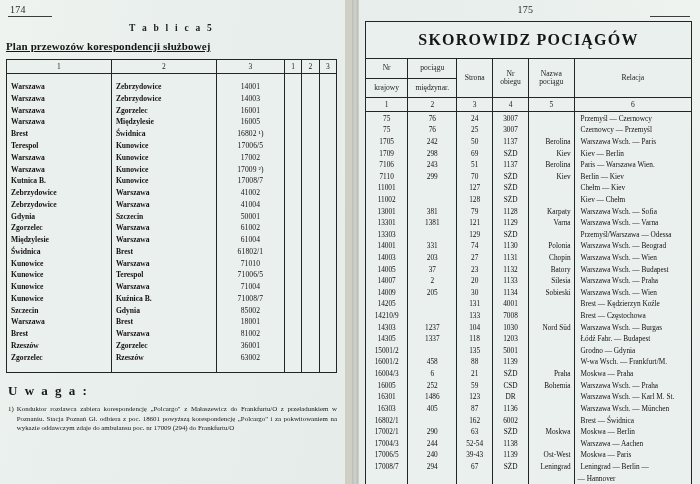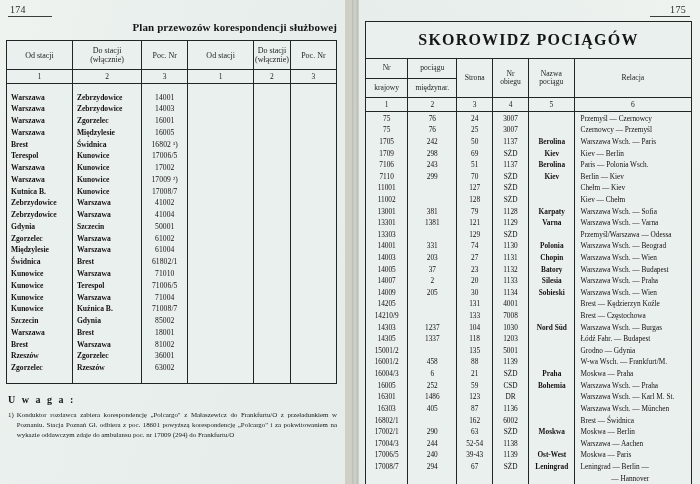--- a/index.html
+++ b/index.html
@@ -56,21 +56,21 @@
     color: #2a2d2c;
     font-family: "Liberation Serif", serif;
     letter-spacing: .3px;
   }
   .folio-left {
     text-align: left;
     padding-left: 4px;
     margin-bottom: 1px;
   }
   .folio-right {
-    text-align: right;
+    text-align: center;
     padding-right: 6px;
     margin-bottom: 1px;
   }
   .folio-rule {
     height: 1px;
     background: #3a3d3b;
     margin: 0 2px 4px 2px;
   }
   .folio-rule-left { width: 44px; }
   .folio-rule-right { width: 40px; margin-left: auto; }
@@ -78,26 +78,27 @@
   
   .tab-label {
     text-align: center;
     font-size: 9.5px;
     font-weight: bold;
     letter-spacing: 2.2px;
     color: #1d201f;
     margin: 6px 0 7px 0;
   }
   .tab-title {
-    text-align: right;
+    text-align: left;
     font-size: 11px;
     font-weight: bold;
     color: #141716;
     margin-bottom: 7px;
     letter-spacing: .1px;
+    text-decoration: underline;
   }
 
   
   table {
     border-collapse: collapse;
     width: 100%;
     font-family: "Liberation Serif", serif;
   }
   .tbl-left {
     border: 1.6px solid #24period;
@@ -173,21 +174,21 @@
     margin-top: 9px;
     font-size: 6.9px;
     color: #16191a;
     line-height: 1.42;
     padding-left: 2px;
   }
   .uwaga-label {
     font-weight: bold;
     letter-spacing: 2px;
     margin-bottom: 3px;
-    font-size: 10px;
+    font-size: 13px;
   }
   .uwaga-body {
     display: flex;
     gap: 3px;
     text-align: justify;
   }
   .uwaga-marker { flex: 0 0 auto; }
   .uwaga-text { flex: 1 1 auto; }
   .sk-title-cell {
     border-bottom: 1.4px solid #232625;
@@ -202,56 +203,43 @@
     font-size: 7.3px;
     color: #14100f;
     padding: 1.25px 3px;
     line-height: 1.25;
     white-space: nowrap;
   }
   .r-nk  { text-align: center; margin-top: 42px; }
   .r-nm  { text-align: center; margin-top: 40px; }
   .r-st  { text-align: center; }
   .r-ob  { text-align: center; }
-  .r-nz  { text-align: center; font-size: 6.3px; padding-left: 4px !important; font-weight: bold; }
+  .r-nz  { text-align: right; font-size: 6.3px; padding-left: 4px !important; }
   .r-rel { text-align: left; padding-left: 6px !important; }
-  .rel-cont { text-align: center; padding-right: 8px !important; }
+  .rel-cont { text-align: left; padding-right: 8px !important; }
 
   .hdr2 th {
     font-size: 7.6px;
   }
 </style>
 </head>
 <body>
 
 <div class="spread">
 
   <div class="page page-left">
 
     <div class="folio folio-left">174</div>
     <div class="folio-rule folio-rule-left"></div>
 
+    <div class="tab-label">T a b l i c a   5</div>
     <div class="tab-title">Plan przewozów korespondencji służbowej</div>
 
     <table class="tbl-left">
       <thead>
-        <tr class="hdr-main">
-          <th style="width:20%">Od stacji</th>
-          <th style="width:21%">
-            <span>Do stacji</span><br>
-            <span>(włącznie)</span>
-          </th>
-          <th style="width:14%">Poc. Nr</th>
-          <th style="width:20%">Od stacji</th>
-          <th style="width:11%">
-            <span>Do stacji</span><br>
-            <span>(włącznie)</span>
-          </th>
-          <th style="width:14%">Poc. Nr</th>
-        </tr>
         <tr class="hdr-num">
           <th>1</th>
           <th>2</th>
           <th>3</th>
           <th>1</th>
           <th>2</th>
           <th>3</th>
         </tr>
       </thead>
       <tbody id="left-body">
@@ -546,21 +534,21 @@
             <td class="r-ob">SŻD</td>
             <td class="r-nz">Kiev</td>
             <td class="r-rel">Kiev — Berlin</td>
           </tr>
           <tr>
             <td class="r-nk">7106</td>
             <td class="r-nm">243</td>
             <td class="r-st">51</td>
             <td class="r-ob">1137</td>
             <td class="r-nz">Berolina</td>
-            <td class="r-rel">Paris — Polonia Wsch.</td>
+            <td class="r-rel">Paris — Warszawa Wien.</td>
           </tr>
           <tr>
             <td class="r-nk">7110</td>
             <td class="r-nm">299</td>
             <td class="r-st">70</td>
             <td class="r-ob">SŻD</td>
             <td class="r-nz">Kiev</td>
             <td class="r-rel">Berlin — Kiev</td>
           </tr>
           <tr>

